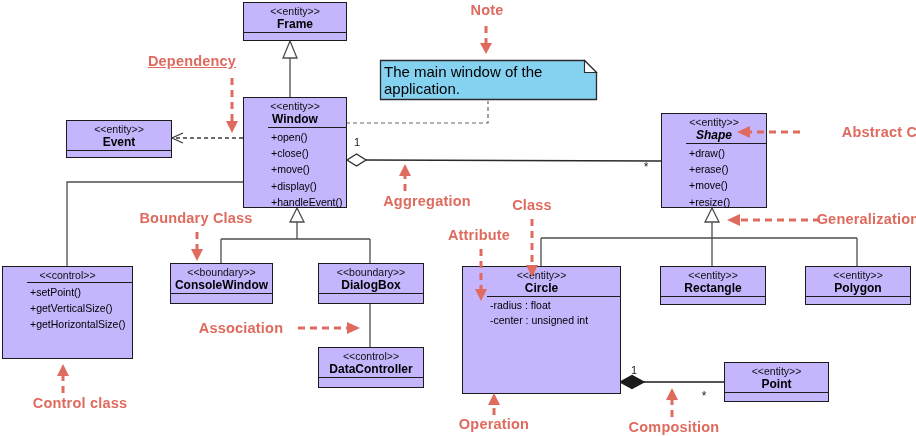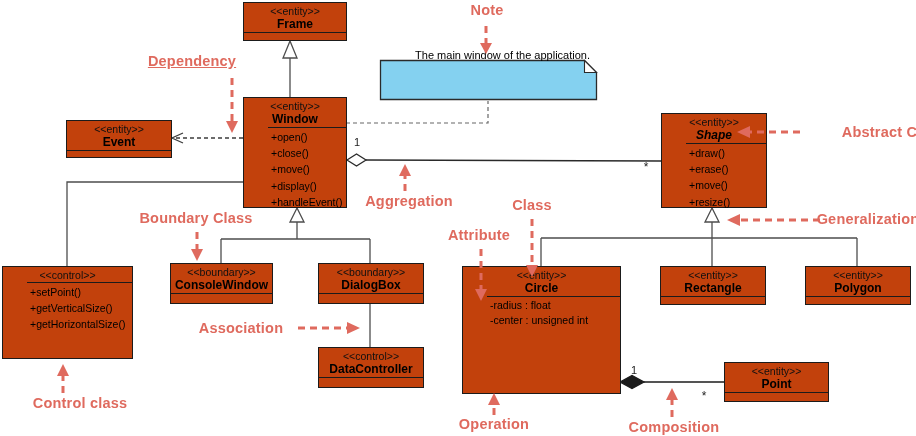--- a/index.html
+++ b/index.html
@@ -1,31 +1,31 @@
 <!DOCTYPE html>
 <html><head>
 <meta charset="utf-8">
 <style>
   html,body{margin:0;padding:0;background:#fff;}
   .stage{position:relative;width:916px;height:436px;background:#ffffff;overflow:hidden;
          font-family:"Liberation Sans",sans-serif;}
   svg.layer{position:absolute;left:0;top:0;pointer-events:none;}
-  .uml-class{position:absolute;background:#c2410c;border:1.5px solid #1b1b1b;
+  .uml-class{position:absolute;background:#c4b5fd;border:1.5px solid #1b1b1b;
              box-sizing:border-box;display:flex;flex-direction:column;}
   .head{text-align:center;padding:2px 2px 1px;}
   .stereo{font-size:10.5px;line-height:12px;color:#101010;white-space:nowrap;}
   .cname{font-size:12px;font-weight:bold;line-height:14px;color:#000;white-space:nowrap;}
   .abstract .cname{font-style:italic;}
   .sec{border-top:1px solid #1b1b1b;padding:1px 3px;margin-left:24px;}
   .sec ul{margin:0;padding:0;list-style:none;}
   .sec li{font-size:10.5px;line-height:16.2px;color:#000;white-space:nowrap;overflow:hidden;}
   .attrs li{line-height:15px;}
   .empty{border-top:1px solid #1b1b1b;flex:1;}
   .grow{flex:1;}
-  .note-text{position:absolute;left:384px;top:49px;width:206px;font-size:11px;color:#000;text-align:right;}
+  .note-text{position:absolute;left:384px;top:63px;width:206px;font-size:15px;color:#000;}
   .anno{position:absolute;transform:translateX(-50%);color:#df6a5e;font-weight:bold;
         font-size:14.5px;white-space:nowrap;letter-spacing:.2px;}
 </style>
 </head>
 <body>
 
 <div class="stage">
 
   <svg class="layer" width="916" height="436">
 
@@ -207,21 +207,21 @@
       <div class="cname">Point</div>
     </div>
     <div class="empty"></div>
   </div>
 
   <div class="note-text">The main window of the application.</div>
 
   <div class="anno" style="left:192px;top:53px;text-decoration:underline;">Dependency</div>
   <div class="anno" style="left:487px;top:2px;">Note</div>
   <div class="anno" style="left:860px;top:124px;margin-left:34px;">Abstract Class</div>
-  <div class="anno" style="left:409px;top:193px;text-align:right;">Aggregation</div>
+  <div class="anno" style="left:427px;top:193px;text-align:right;">Aggregation</div>
   <div class="anno" style="left:196px;top:210px;">Boundary Class</div>
   <div class="anno" style="left:532px;top:197px;">Class</div>
   <div class="anno" style="left:479px;top:227px;">Attribute</div>
   <div class="anno" style="left:868px;top:211px;">Generalization</div>
   <div class="anno" style="left:241px;top:320px;">Association</div>
   <div class="anno" style="left:494px;top:416px;text-align:right;">Operation</div>
   <div class="anno" style="left:674px;top:419px;">Composition</div>
   <div class="anno" style="left:80px;top:395px;">Control class</div>
 
   <svg class="layer" width="916" height="436" stroke="#df6a5e" stroke-width="3" fill="none">

